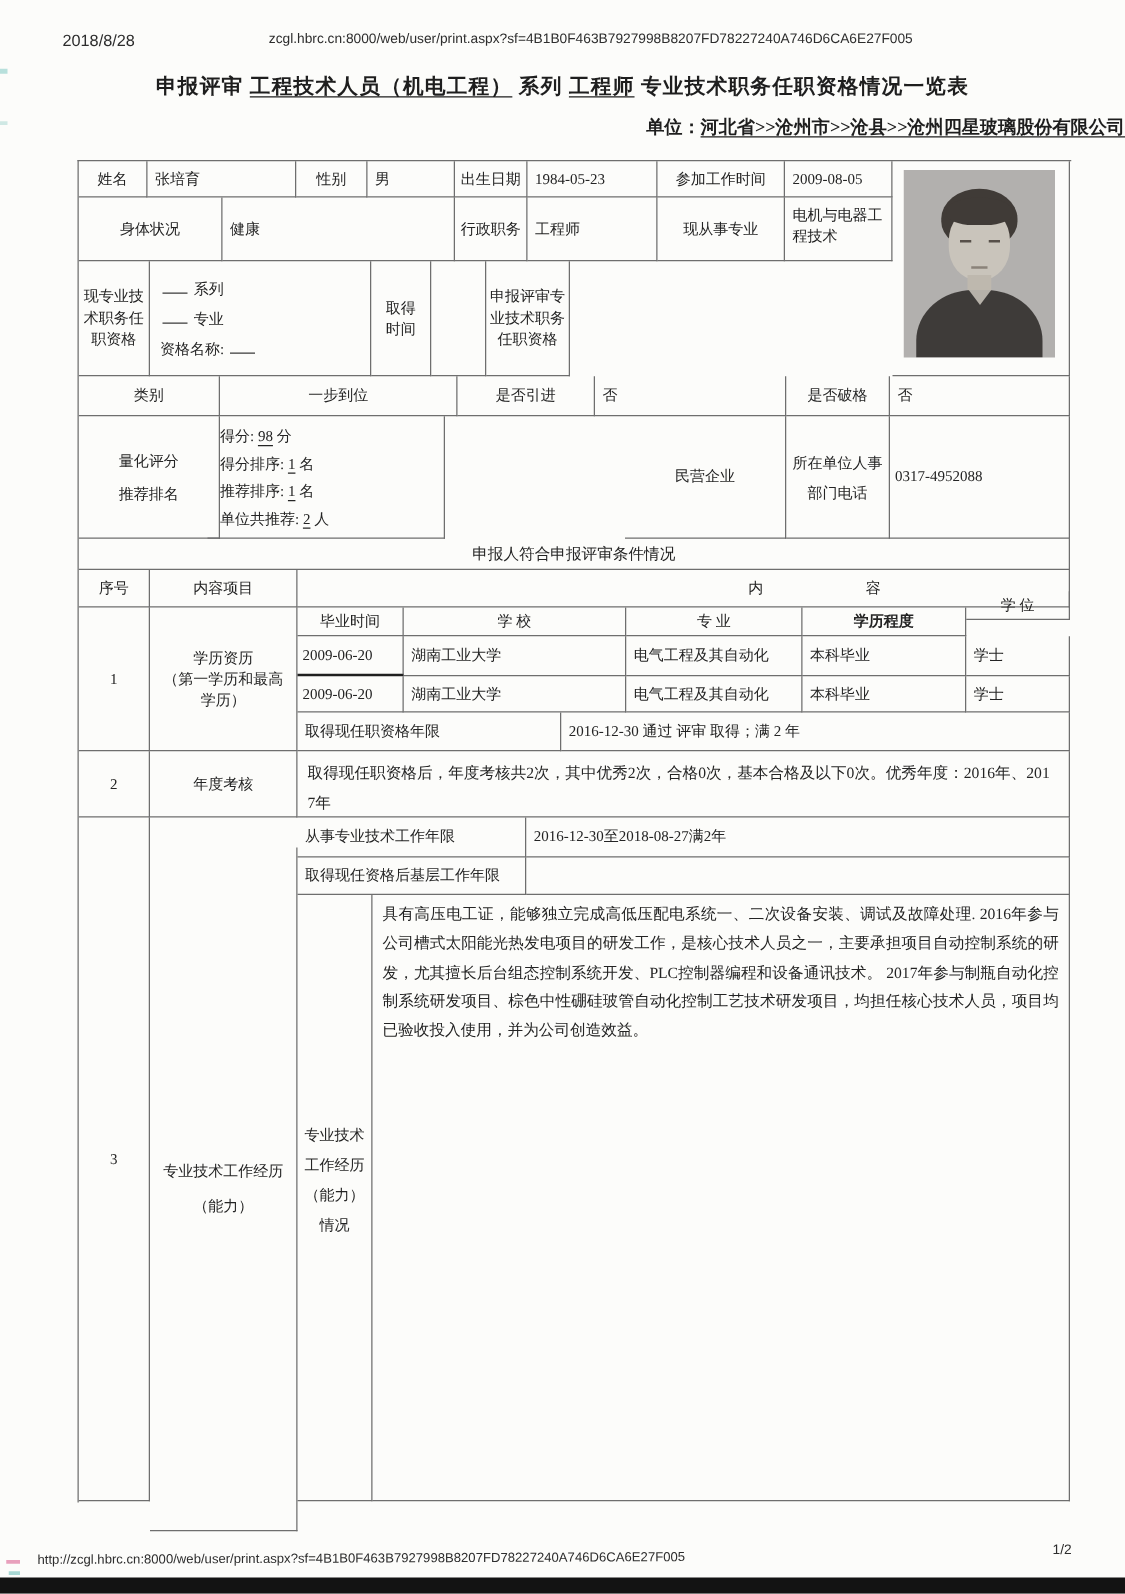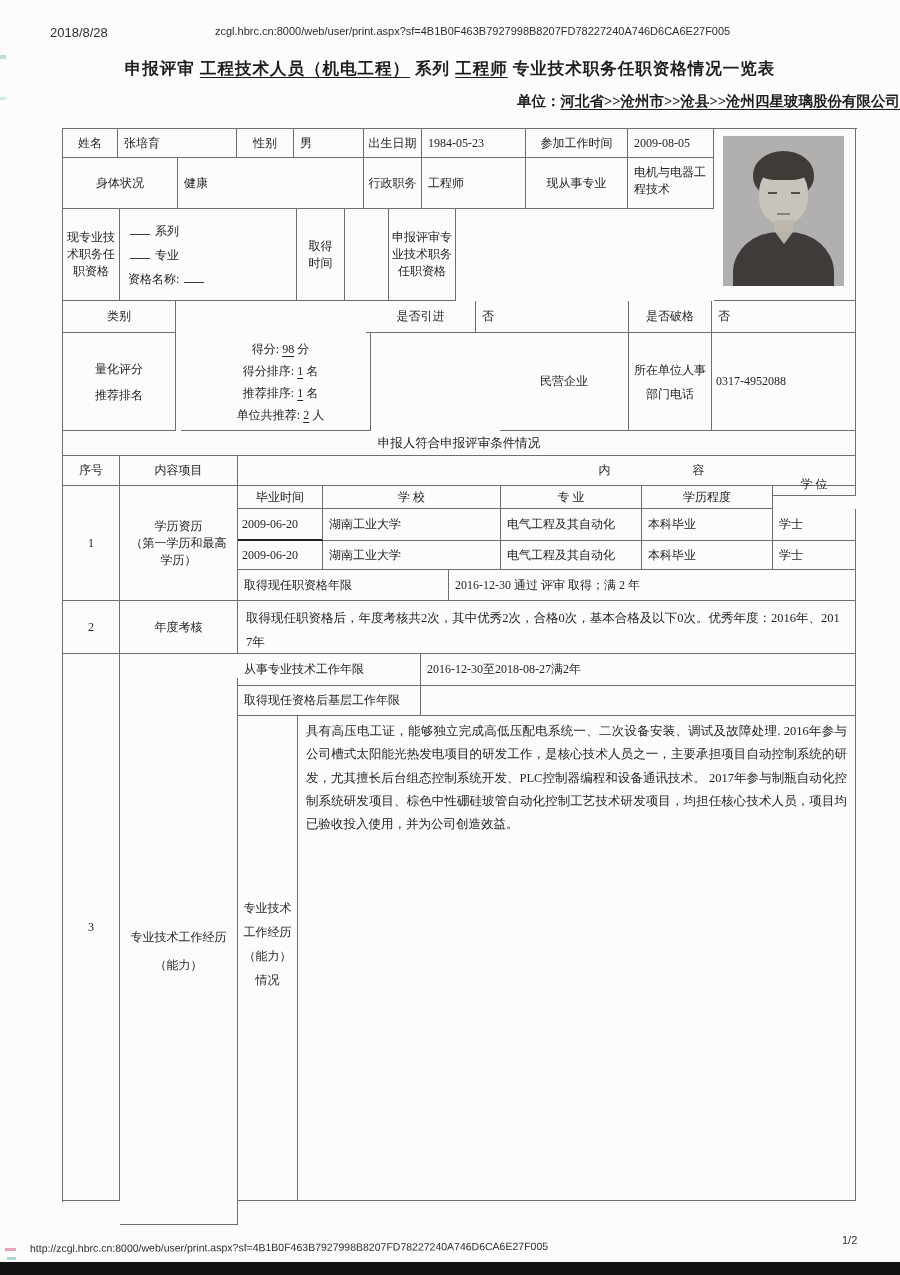--- a/index.html
+++ b/index.html
@@ -106,28 +106,29 @@
       <div class="ph-eye" style="left:45px;top:56px;"></div>
       <div class="ph-eye" style="left:68px;top:56px;"></div>
       <div class="ph-eye" style="left:54px;top:77px;width:13px;background:#8a827a;"></div>
       <div class="ph-neck"></div>
       <div class="ph-body"></div>
       <div class="ph-collar"></div>
     </div>
   </div>
 
   <div class="c" style="left:0;top:172px;width:113px;height:32px;">类别</div>
+  <div class="c" style="left:113px;top:172px;width:190px;height:32px;">一步到位</div>
   <div class="c" style="left:303px;top:172px;width:110px;height:32px;">是否引进</div>
   <div class="c tl" style="left:413px;top:172px;width:153px;height:32px;">否</div>
   <div class="c" style="left:566px;top:172px;width:83px;height:32px;">是否破格</div>
   <div class="c tl" style="left:649px;top:172px;width:144px;height:32px;">否</div>
 
   <div class="c pre" style="left:0;top:204px;width:113px;height:98px;line-height:26px;">量化评分
 推荐排名</div>
-  <div class="c col" style="left:118px;top:204px;width:190px;height:98px;padding-left:10px;line-height:22px;align-items:center;">
+  <div class="c col" style="left:103px;top:204px;width:190px;height:98px;padding-left:10px;line-height:22px;">
     <div><span>得分: </span><span class="u">98</span><span> 分</span></div>
     <div><span>得分排序: </span><span class="u">1</span><span> 名</span></div>
     <div><span>推荐排序: </span><span class="u">1</span><span> 名</span></div>
     <div><span>单位共推荐: </span><span class="u">2</span><span> 人</span></div>
   </div>
   <div class="c" style="left:437px;top:204px;width:129px;height:98px;">民营企业</div>
   <div class="c pre" style="left:566px;top:204px;width:83px;height:98px;line-height:24px;">所在单位人事
 部门电话</div>
   <div class="c tl" style="left:649px;top:204px;width:144px;height:98px;padding-left:4px;">0317-4952088</div>
 
@@ -141,21 +142,21 @@
   </div>
 
   <div class="c" style="left:0;top:357px;width:57px;height:115px;">1</div>
   <div class="c pre" style="left:57px;top:357px;width:118px;height:115px;">学历资历
 （第一学历和最高
 学历）</div>
 
   <div class="c" style="left:175px;top:357px;width:85px;height:23px;">毕业时间</div>
   <div class="c" style="left:260px;top:357px;width:178px;height:23px;">学 校</div>
   <div class="c" style="left:438px;top:357px;width:141px;height:23px;">专 业</div>
-  <div class="c" style="left:579px;top:357px;width:131px;height:23px;">学历程度</div>
+  <div class="c" style="left:579px;top:357px;width:131px;height:23px;font-weight:bold;">学历程度</div>
   <div class="c" style="left:710px;top:344px;width:83px;height:23px;text-align:center;">学 位</div>
 
   <div class="c tl thick" style="left:175px;top:380px;width:85px;height:32px;padding-left:4px;">2009-06-20</div>
   <div class="c tl" style="left:260px;top:380px;width:178px;height:32px;">湖南工业大学</div>
   <div class="c tl" style="left:438px;top:380px;width:141px;height:32px;">电气工程及其自动化</div>
   <div class="c tl" style="left:579px;top:380px;width:131px;height:32px;">本科毕业</div>
   <div class="c tl" style="left:710px;top:380px;width:83px;height:32px;">学士</div>
 
   <div class="c tl" style="left:175px;top:412px;width:85px;height:29px;padding-left:4px;">2009-06-20</div>
   <div class="c tl" style="left:260px;top:412px;width:178px;height:29px;">湖南工业大学</div>

